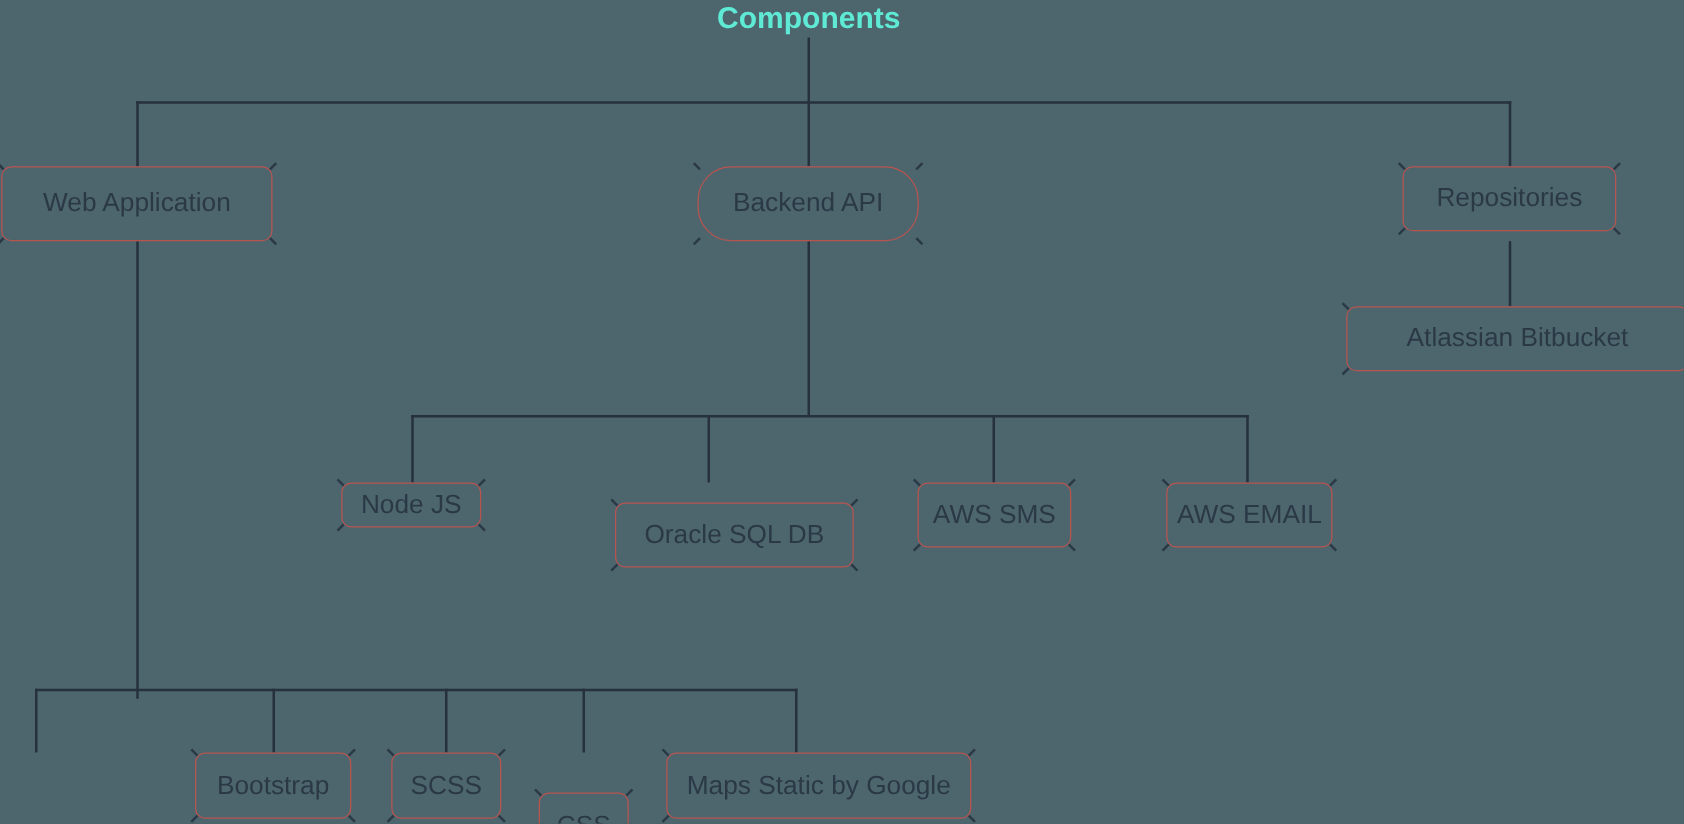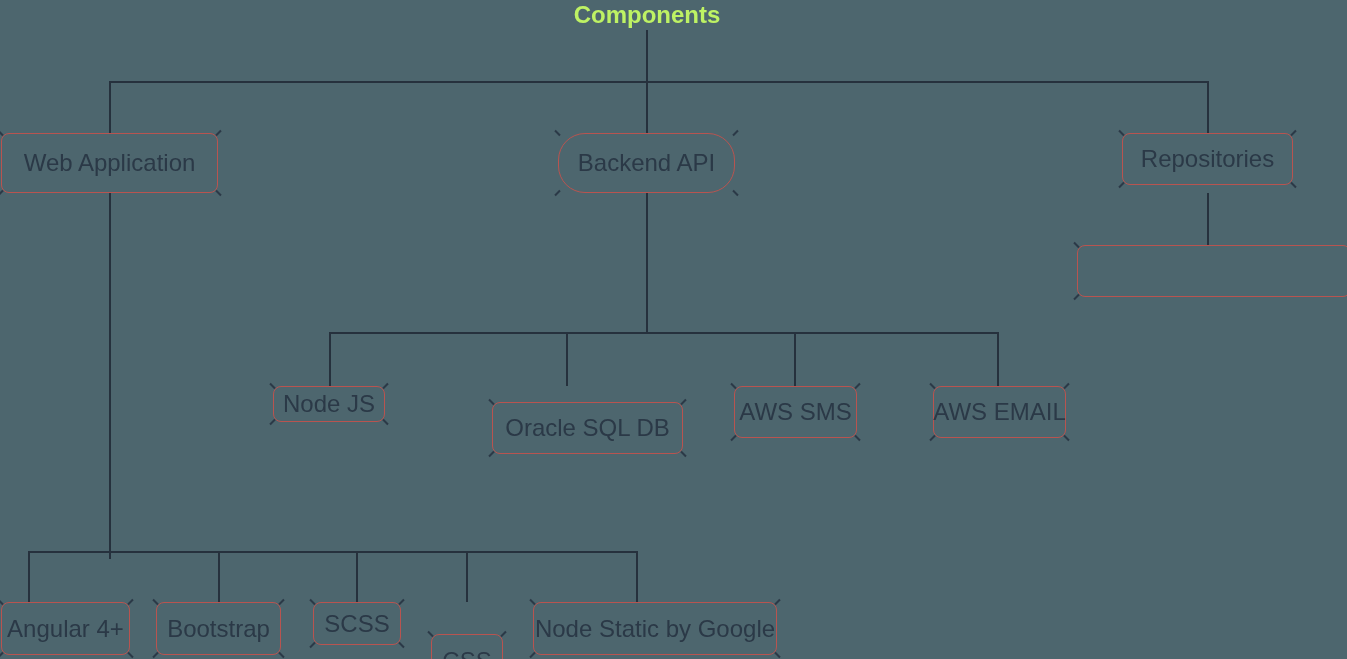--- a/index.html
+++ b/index.html
@@ -8,34 +8,34 @@
     width:1347px; height:659px;
     background:#4d666e;
     overflow:hidden;
     font-family:"Liberation Sans", sans-serif;
   }
   .diagram-title {
     position:absolute;
     top:0; left:647px;
     transform:translateX(-50%);
     font-size:24px; font-weight:bold;
-    color:#bef264;
+    color:#5eead4;
     line-height:30px;
     white-space:nowrap;
   }
   .line { position:absolute; background:#26313d; }
   .hline { height:2px; }
   .vline { width:2px; }
   .node {
     position:absolute;
     border:1.5px solid #b85450;
     border-radius:8px;
     display:flex; align-items:center; justify-content:center;
     color:#2b3947;
-    font-size:24px;
+    font-size:21px;
     white-space:nowrap;
     box-sizing:border-box;
   }
   .node .tick {
     position:absolute;
     width:7px; height:2px;
     background:#2b3947;
   }
   .t-tl { left:-5px; top:-2px;    transform:rotate(45deg); }
   .t-tr { right:-5px; top:-2px;   transform:rotate(-45deg); }
@@ -89,20 +89,21 @@
     <i class="tick t-tl"></i>
       <i class="tick t-tr"></i>
       <i class="tick t-bl"></i>
       <i class="tick t-br"></i>
     <span>Repositories</span>
   </div>
 
   <div class="node" style="left:1077px; top:245px; width:274px; height:52px;">
     <i class="tick t-tl"></i>
       <i class="tick t-bl"></i>
+    <span>Atlassian Bitbucket</span>
   </div>
 
   <div class="node" style="left:273px; top:386px; width:112px; height:36px;">
     <i class="tick t-tl"></i>
       <i class="tick t-tr"></i>
       <i class="tick t-bl"></i>
       <i class="tick t-br"></i>
     <span>Node JS</span>
   </div>
   <div class="node" style="left:492px; top:386px; width:191px; height:52px;margin-top:16px;">
@@ -120,49 +121,42 @@
     <span>AWS EMAIL</span>
   </div>
   <div class="node" style="left:734px; top:386px; width:123px; height:52px;">
     <i class="tick t-tl"></i>
       <i class="tick t-tr"></i>
       <i class="tick t-bl"></i>
       <i class="tick t-br"></i>
     <span>AWS SMS</span>
   </div>
 
-  <div class="node" style="left:1px; top:602px; width:129px; height:53px;">
-    <i class="tick t-tl"></i>
-      <i class="tick t-tr"></i>
-      <i class="tick t-bl"></i>
-      <i class="tick t-br"></i>
-    <span>Angular 4+</span>
-  </div>
   <div class="node" style="left:156px; top:602px; width:125px; height:53px;text-align:center;">
     <i class="tick t-tl"></i>
       <i class="tick t-tr"></i>
       <i class="tick t-bl"></i>
       <i class="tick t-br"></i>
     <span>Bootstrap</span>
   </div>
-  <div class="node" style="left:313px; top:602px; width:88px; height:43px;">
+  <div class="node" style="left:313px; top:602px; width:88px; height:53px;">
     <i class="tick t-tl"></i>
       <i class="tick t-tr"></i>
       <i class="tick t-bl"></i>
       <i class="tick t-br"></i>
     <span>SCSS</span>
   </div>
   <div class="node" style="left:431px; top:602px; width:72px; height:53px;margin-top:32px;">
     <i class="tick t-tl"></i>
       <i class="tick t-tr"></i>
       <i class="tick t-bl"></i>
       <i class="tick t-br"></i>
     <span>CSS</span>
   </div>
   <div class="node" style="left:533px; top:602px; width:244px; height:53px;">
     <i class="tick t-tl"></i>
       <i class="tick t-tr"></i>
       <i class="tick t-bl"></i>
       <i class="tick t-br"></i>
-    <span>Node Static by Google</span>
+    <span>Maps Static by Google</span>
   </div>
 
 </div>
 
 </body></html>

